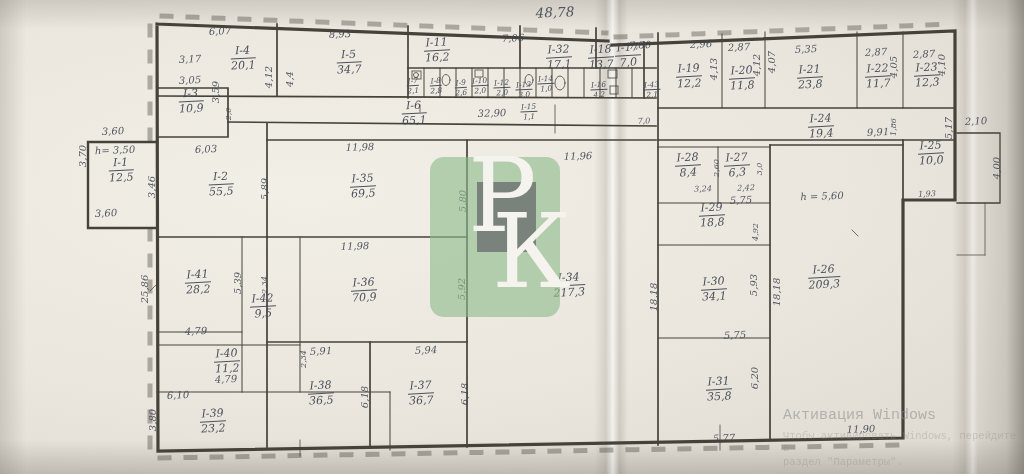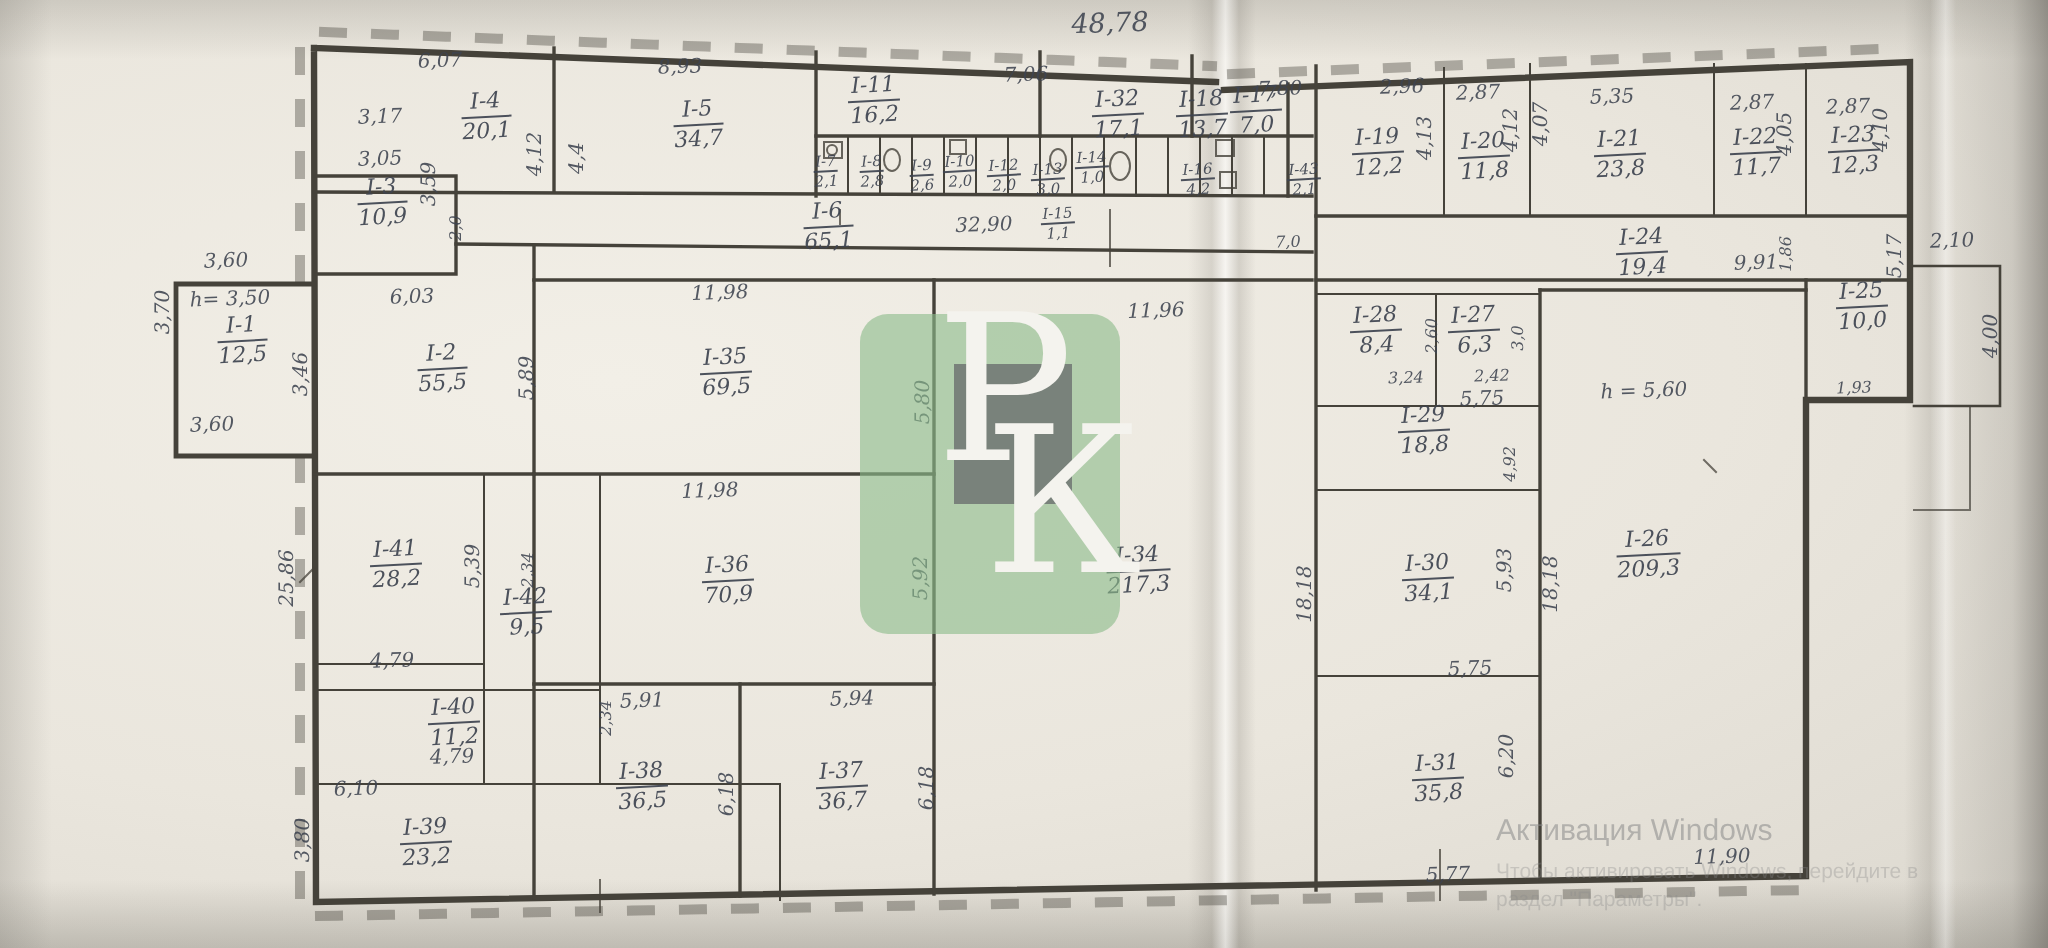--- a/index.html
+++ b/index.html
@@ -29,21 +29,21 @@
   .dim.rot{transform:translate(-50%,-50%) rotate(-90deg);}
   .dim.small{font-size:8px;}
   .dim.big{font-size:13.5px;}
   
   .logo{position:absolute;left:430px;top:157px;width:130px;height:160px;z-index:6;
         background:rgba(141,188,138,.62);border-radius:14px;}
   .logo .gbox{position:absolute;left:47px;top:25px;width:59px;height:70px;background:rgba(110,116,114,.85);}
   .logo .lp{position:absolute;left:38px;top:-12px;font-size:102px;line-height:1;color:#f4f3ee;font-family:"DejaVu Serif",serif;}
   .logo .lk{position:absolute;left:62px;top:44px;font-size:102px;line-height:1;color:#f4f3ee;font-family:"DejaVu Serif",serif;}
   
-  .winwm{position:absolute;left:748px;top:407px;z-index:7;font-family:Liberation Sans, sans-serif;color:#8a8a8a;}
+  .winwm{position:absolute;left:783px;top:407px;z-index:7;font-family:Liberation Mono, monospace;color:#8a8a8a;}
   .winwm .l1{font-size:15px;opacity:.55;}
   .winwm .l2{font-size:10.5px;opacity:.33;margin-top:6px;}
   .winwm .l3{font-size:10.5px;opacity:.33;margin-top:2px;}
 </style>
 </head>
 <body>
 
 <div id="stage">
   <div class="fold"></div>
   <div class="fold2"></div>

